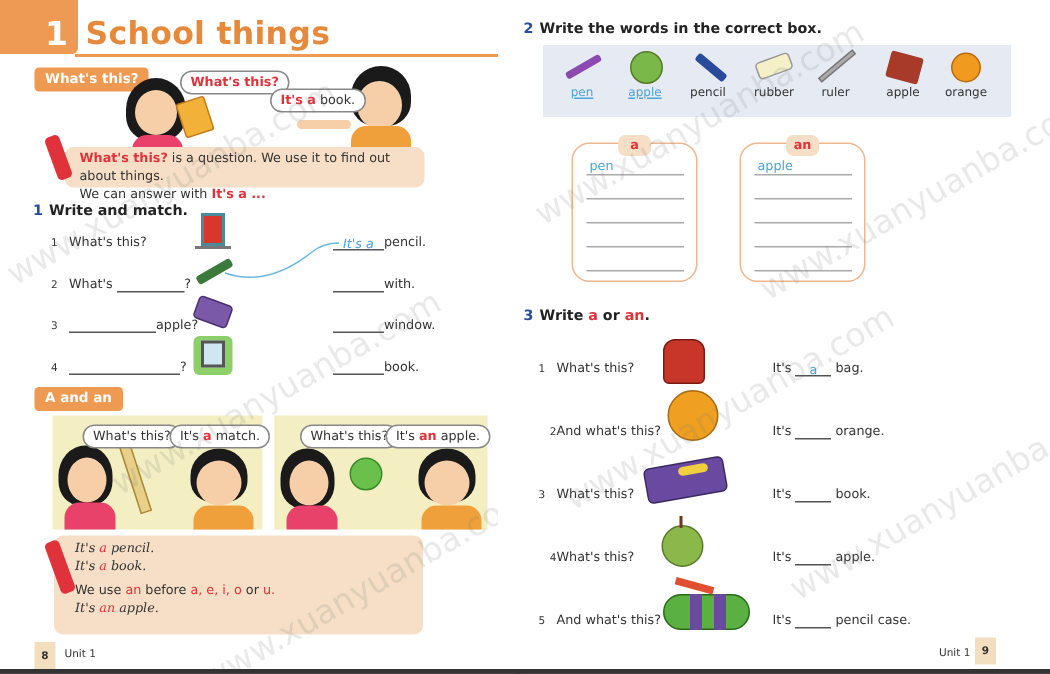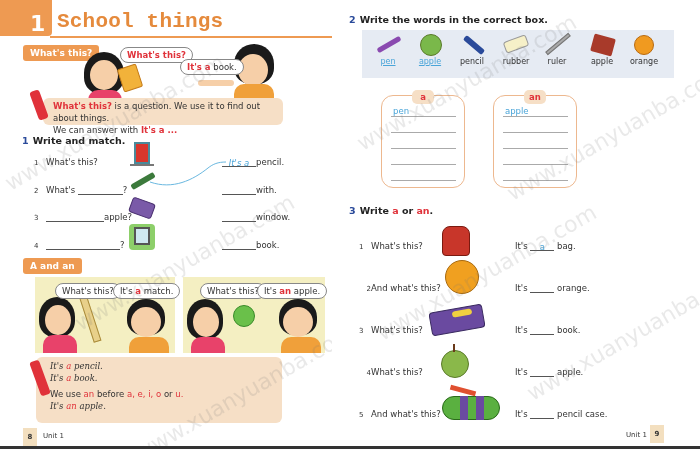--- a/index.html
+++ b/index.html
@@ -12,21 +12,21 @@
   .page-right { left: 332px; width: 381px; }
   .gutter { position: absolute; left: 343px; top: 0; width: 4px; height: 449px; background: #1a1a1a; }
   .bottom-edge { position: absolute; left: 0; top: 446px; width: 700px; height: 3px; background: #333; }
 
   
   .wm { position: absolute; color: rgba(120,120,120,0.16); font-size: 22px; transform: rotate(-30deg); white-space: nowrap; pointer-events: none; font-family: "DejaVu Sans", sans-serif; }
 
   
   .unit-tab { position: absolute; left: 0; top: 0; width: 52px; height: 36px; background: #ee9a52; border-bottom-right-radius: 4px; }
   .unit-num { position: absolute; left: 30px; top: 11px; color: #fff; font-weight: bold; font-size: 22px; }
-  .unit-title { position: absolute; left: 57px; top: 10px; color: #e58a3c; font-weight: bold; font-size: 21px; letter-spacing: 0.2px; font-family: Liberation Mono, monospace; }
+  .unit-title { position: absolute; left: 57px; top: 10px; color: #e58a3c; font-weight: bold; font-size: 21px; letter-spacing: 0.2px; }
   .header-rule { position: absolute; left: 50px; top: 36px; width: 293px; height: 2px; background: #ee9a52; }
   .header-right { position: absolute; right: 2px; top: 14px; text-align: right; font-size: 8.5px; line-height: 11px; color: #333; font-family: "Liberation Sans", sans-serif; }
   .header-right i { font-style: italic; }
 
   .pill { position: absolute; background: #ee9a52; color: #fff; font-weight: bold; font-size: 9px; padding: 3px 7px; border-radius: 3px; }
 
   .bubble { position: absolute; background: #fff; border: 1px solid #888; border-radius: 10px; font-size: 8.5px; padding: 2px 6px; color: #333; white-space: nowrap; }
   .red { color: #e0323a; font-weight: bold; }
   .red-n { color: #e0323a; }
   .blue { color: #4aa5d9; }

